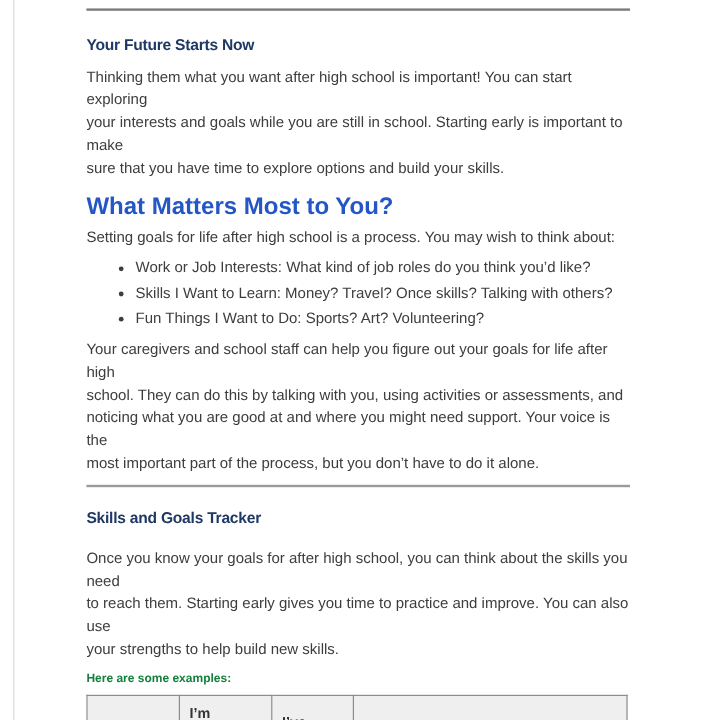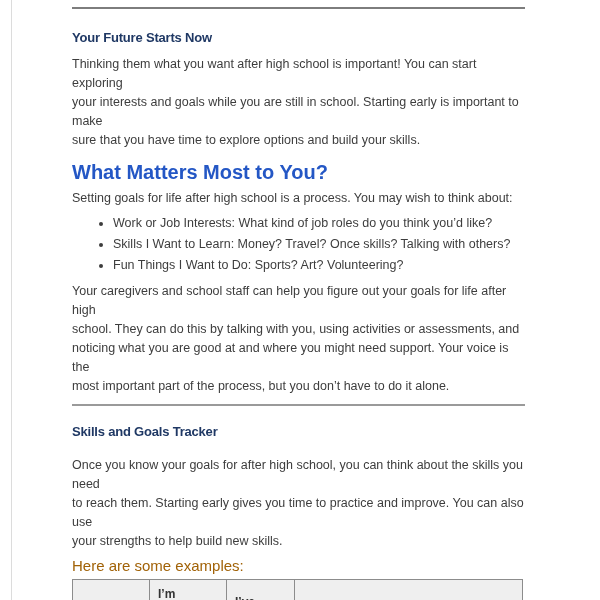--- a/index.html
+++ b/index.html
@@ -58,24 +58,24 @@
     margin: 5px 0 0 0;
     padding: 0 0 0 41px;
   }
   li {
     font-size: 12.5px;
     line-height: 20px;
     margin-bottom: 1px;
   }
   .examples-label {
     margin: 6px 0 0 0;
-    font-size: 15px;
+    font-size: 10px;
     line-height: 17px;
-    font-weight: 400;
-    color: #a16207;
+    font-weight: 700;
+    color: #15803d;
     white-space: normal;
   }
   table {
     margin-top: 5px;
     border-collapse: collapse;
     width: 450px;
     table-layout: fixed;
   }
   th, td {
     border: 1px solid #8c8c8c;

